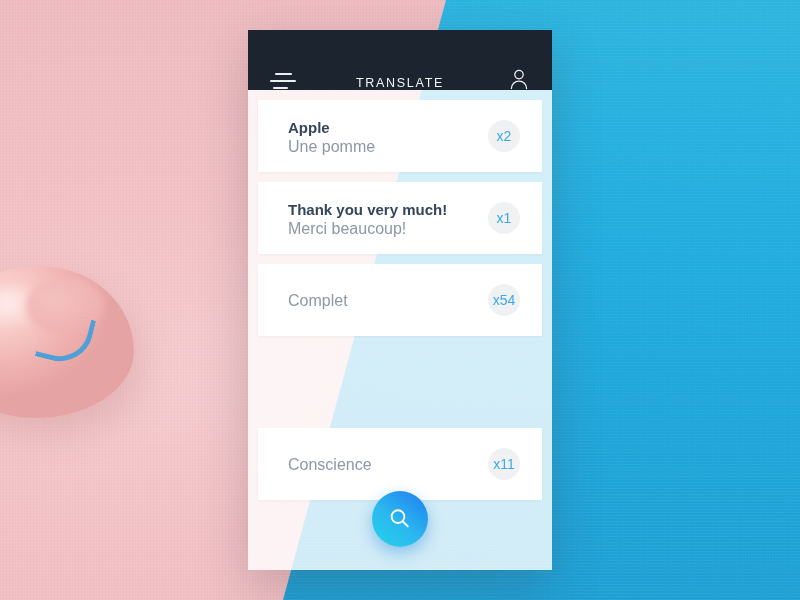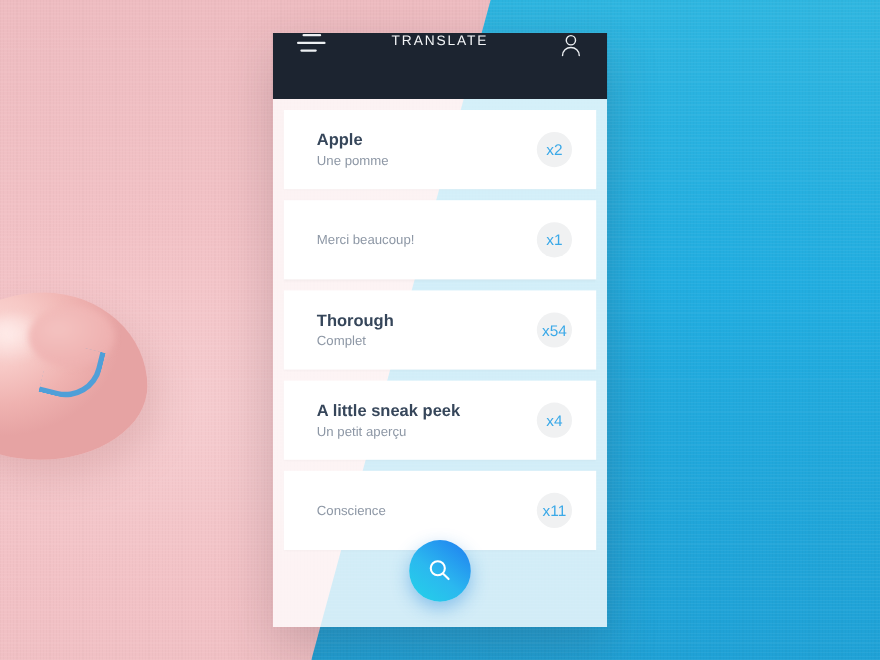--- a/index.html
+++ b/index.html
@@ -113,21 +113,21 @@
   }
 
   
   .appbar {
     position: absolute;
     left: 0; top: 0;
     width: 304px;
     height: 60px;
     background: #1c2430;
     display: flex;
-    align-items: flex-start;
+    align-items: flex-end;
     justify-content: space-between;
     padding: 0 22px;
     box-sizing: border-box;
   }
   .appbar-title {
     color: #f2f4f6;
     font-size: 12.5px;
     letter-spacing: 1.7px;
     font-weight: 400;
     position: absolute;
@@ -186,21 +186,21 @@
   .card-title {
     color: #36465a;
     font-size: 15px;
     font-weight: 700;
     line-height: 19px;
     margin-bottom: 2px;
     white-space: nowrap;
   }
   .card-sub {
     color: #8d97a5;
-    font-size: 12px;
+    font-size: 16px;
     font-weight: 400;
     line-height: 15px;
     white-space: nowrap;
   }
   .badge {
     flex: 0 0 auto;
     width: 32px;
     height: 32px;
     border-radius: 50%;
     background: #f0f1f2;
@@ -268,40 +268,33 @@
       <div class="card" style="top:10px">
         <div class="card-text">
           <div class="card-title">Apple</div>
           <div class="card-sub">Une pomme</div>
         </div>
         <div class="badge">x2</div>
       </div>
 
       <div class="card" style="top:92px">
         <div class="card-text">
+          <div class="card-title">Thank you very much!</div>
           <div class="card-sub">Merci beaucoup!</div>
         </div>
         <div class="badge">x1</div>
       </div>
 
       <div class="card" style="top:174px">
         <div class="card-text">
-          <div class="card-title">Thorough</div>
           <div class="card-sub">Complet</div>
         </div>
         <div class="badge">x54</div>
       </div>
 
-      <div class="card" style="top:256px">
-        <div class="card-text">
-          <div class="card-title">A little sneak peek</div>
-          <div class="card-sub">Un petit aperçu</div>
-        </div>
-        <div class="badge">x4</div>
-      </div>
 
       <div class="card" style="top:338px">
         <div class="card-text">
           <div class="card-sub">Conscience</div>
         </div>
         <div class="badge">x11</div>
       </div>
 
 
     </div>

